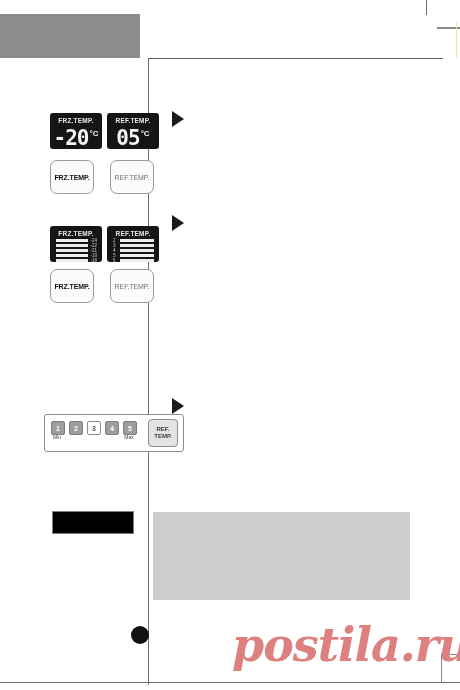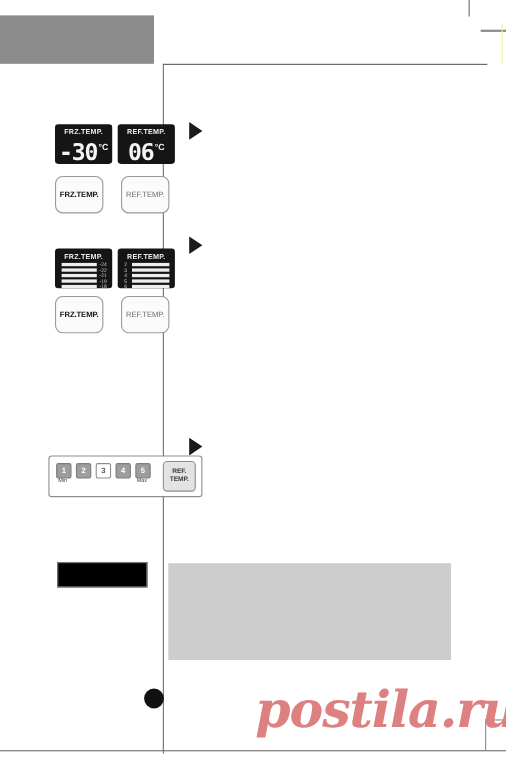--- a/index.html
+++ b/index.html
@@ -337,28 +337,28 @@
   <div class="rule-horizontal-bottom"></div>
   <div class="rule-vertical-bottomright"></div>
   <div class="rule-horizontal-watermark"></div>
   <div class="bullet-dot"></div>
 
   <div class="step-arrow" style="left:172px; top:111px;"></div>
 
   <div class="lcd-panel" style="left:50px; top:113px; width:52px; height:36px;">
     <div class="lcd-caption">FRZ.TEMP.</div>
     <div class="lcd-readout">
-      <span class="lcd-digits">-30</span><span class="lcd-unit">°C</span>
+      <span class="lcd-digits">-20</span><span class="lcd-unit">°C</span>
     </div>
   </div>
 
   <div class="lcd-panel" style="left:107px; top:113px; width:52px; height:36px;">
     <div class="lcd-caption">REF.TEMP.</div>
     <div class="lcd-readout">
-      <span class="lcd-digits">06</span><span class="lcd-unit">°C</span>
+      <span class="lcd-digits">05</span><span class="lcd-unit">°C</span>
     </div>
   </div>
 
   <div class="push-button emphasis" style="left:50px; top:160px; width:42px; height:32px;">FRZ.TEMP.</div>
   <div class="push-button subtle" style="left:110px; top:160px; width:42px; height:32px;">REF.TEMP.</div>
 
   <div class="step-arrow" style="left:172px; top:215px;"></div>
 
   <div class="lcd-panel" style="left:50px; top:226px; width:52px; height:36px;">
     <div class="lcd-caption">FRZ.TEMP.</div>

